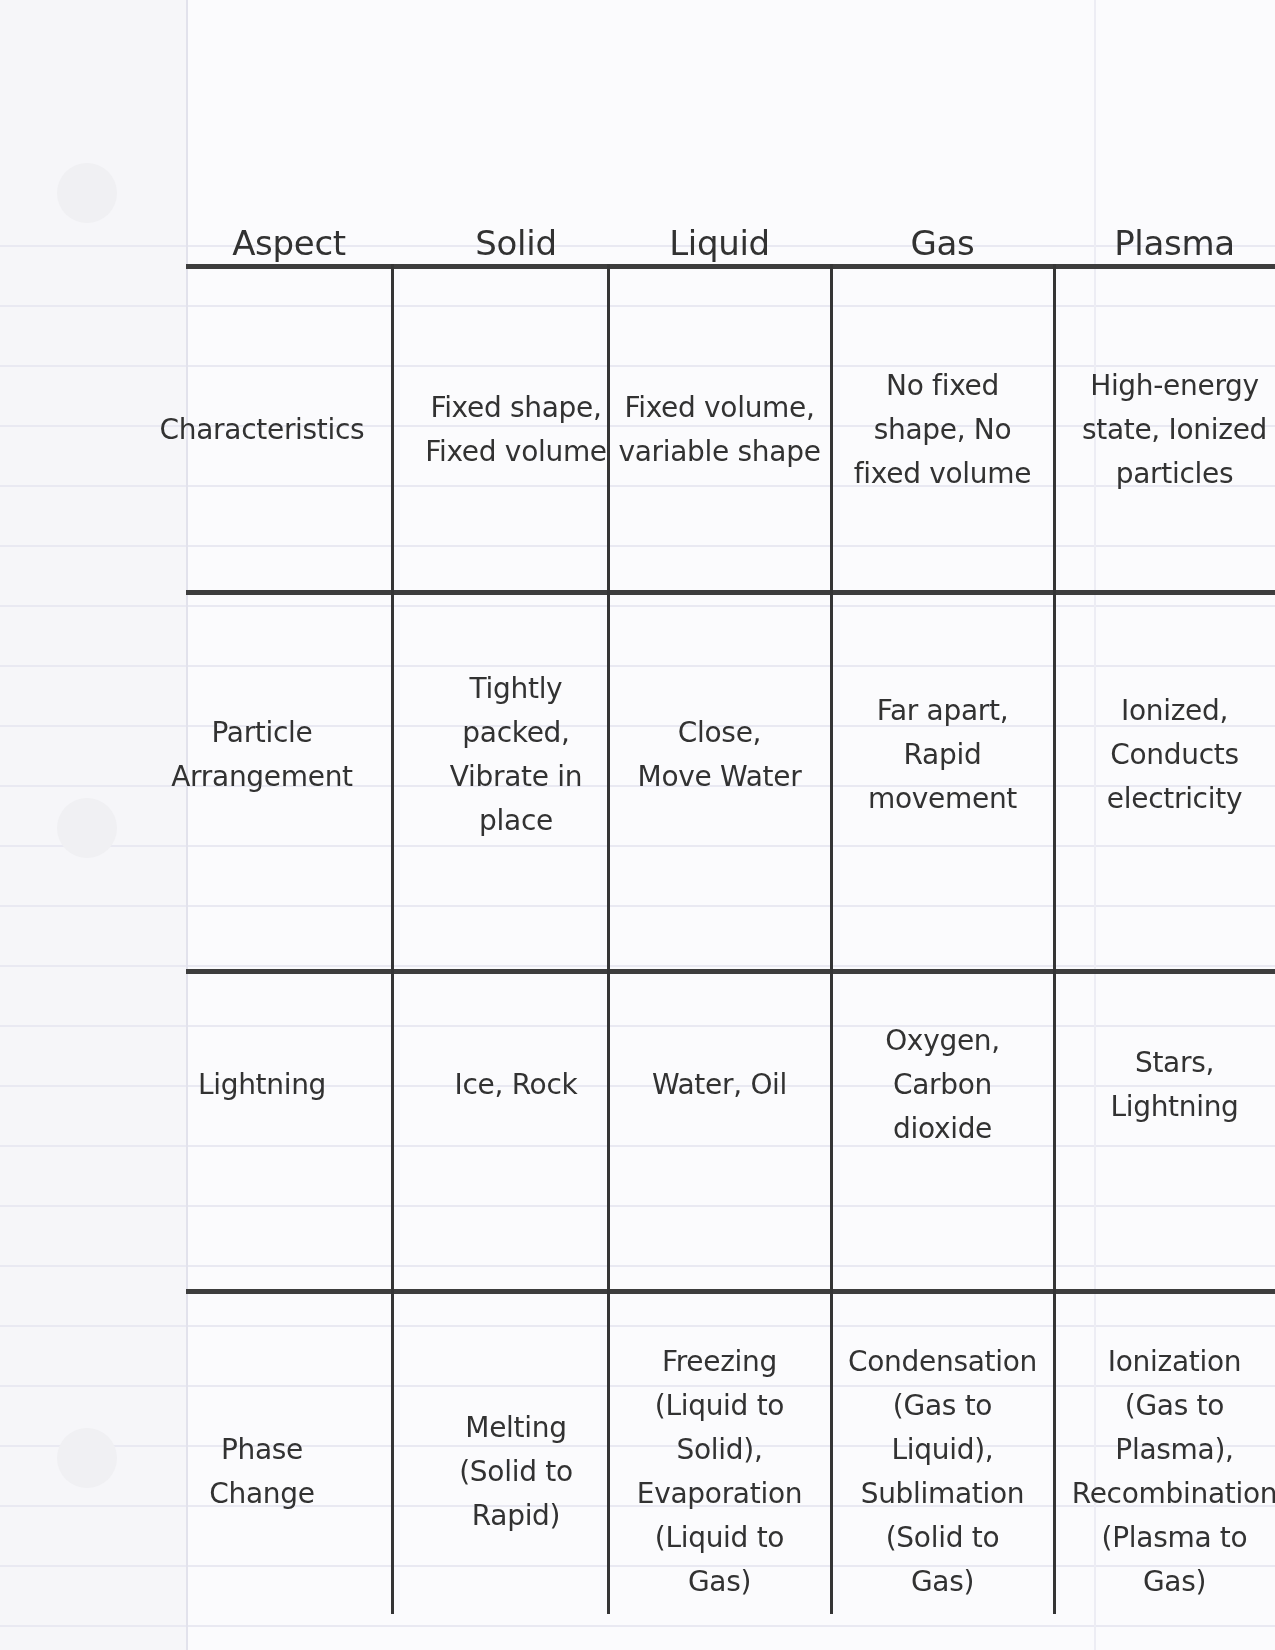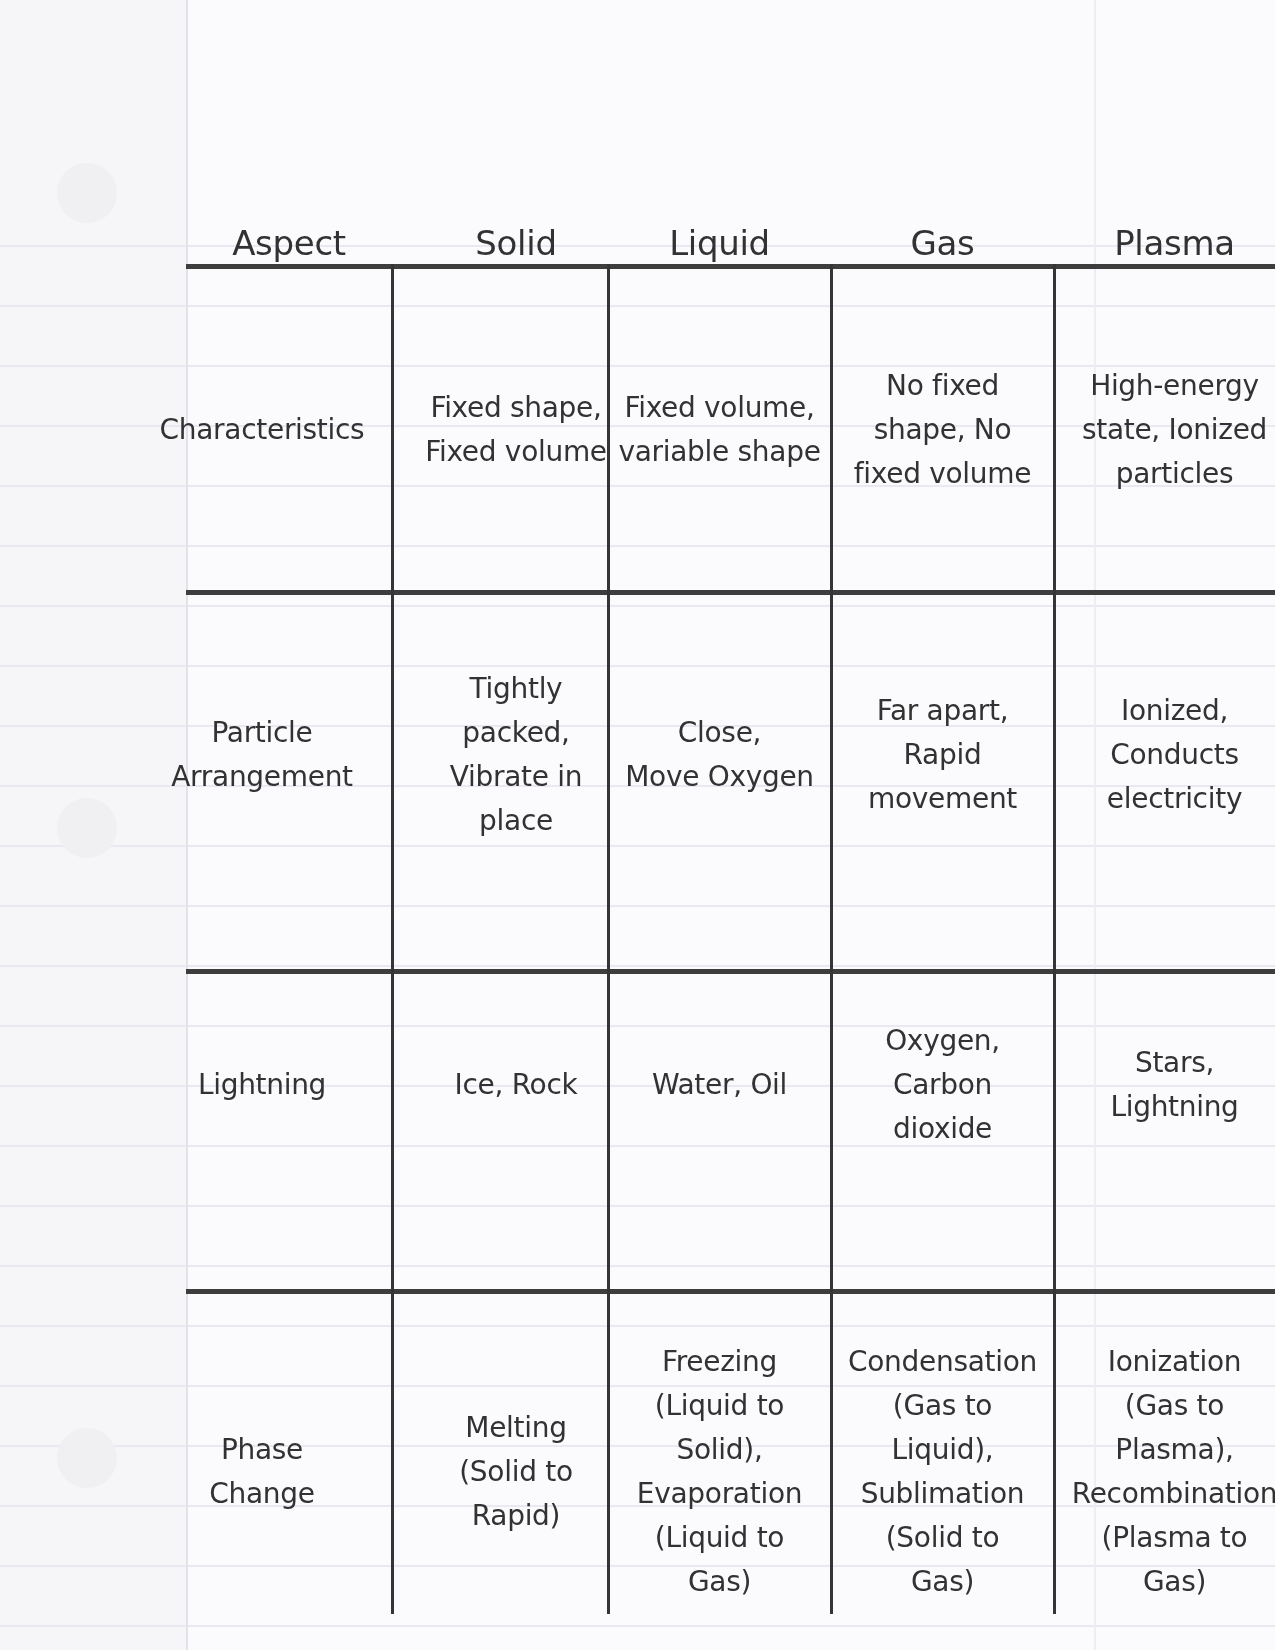--- a/index.html
+++ b/index.html
@@ -91,21 +91,21 @@
 state, Ionized
 particles</div>
 
     <div class="tcell rowlab clab r2">Particle
 Arrangement</div>
     <div class="tcell c2 r2">Tightly
 packed,
 Vibrate in
 place</div>
     <div class="tcell c3 r2">Close,
-Move Oxygen</div>
+Move Water</div>
     <div class="tcell c4 r2">Far apart,
 Rapid
 movement</div>
     <div class="tcell c5 r2">Ionized,
 Conducts
 electricity</div>
 
     <div class="tcell rowlab clab r3">Lightning</div>
     <div class="tcell c2 r3">Ice, Rock</div>
     <div class="tcell c3 r3">Water, Oil</div>

